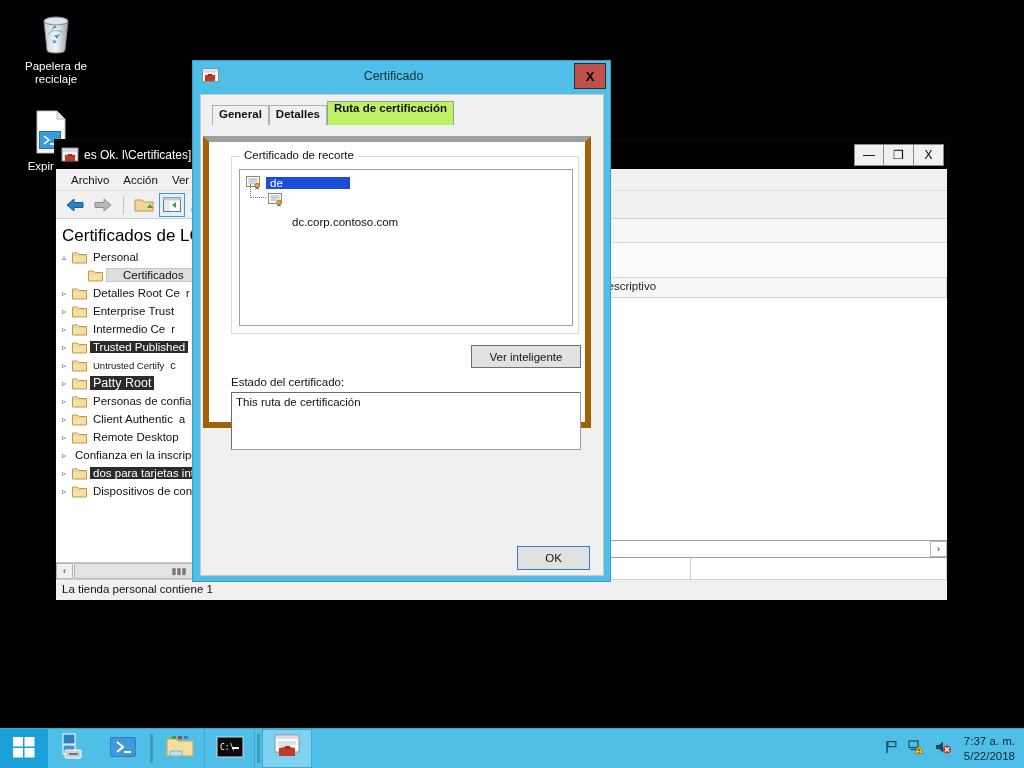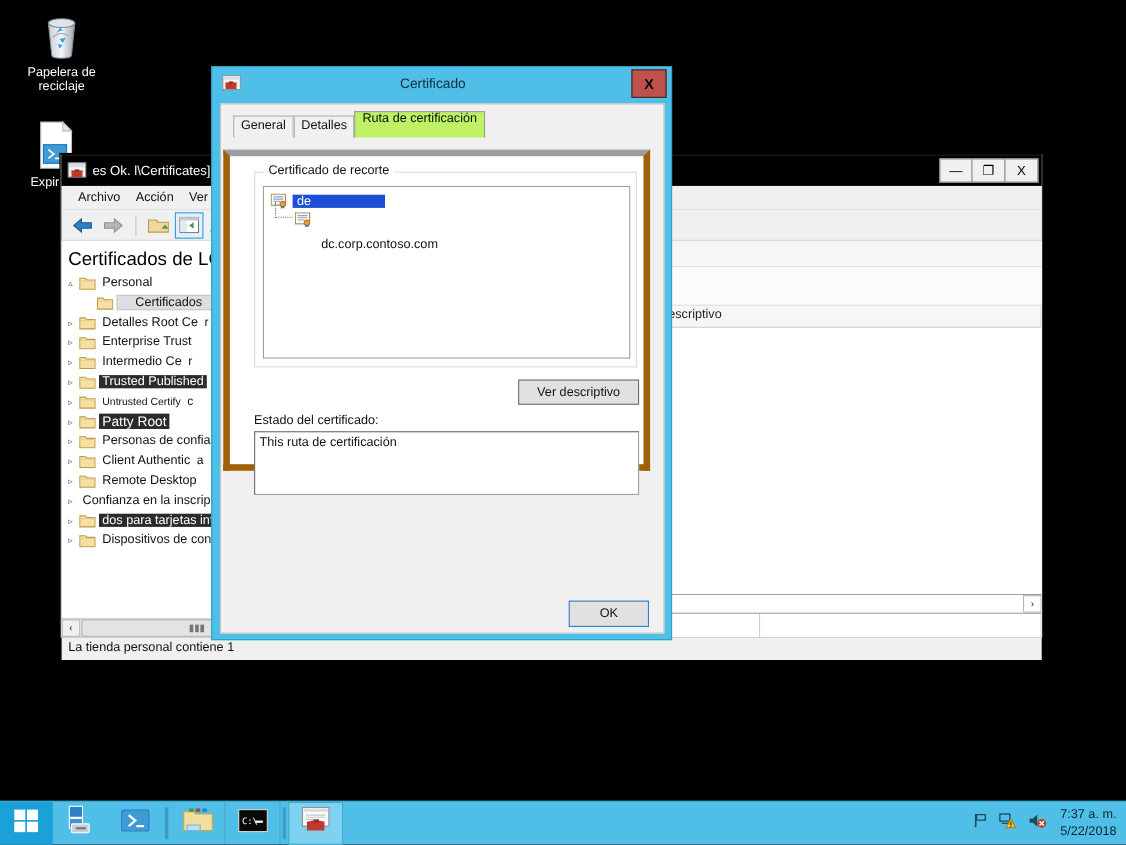--- a/index.html
+++ b/index.html
@@ -197,21 +197,21 @@
     position: absolute; left: 7px; top: 33px; width: 404px; height: 482px;
     background: #f0f0f0; border: 1px solid #c6c6c6;
   }
   .tabstrip {
     height: 22px; display: flex; align-items: flex-end; padding-left: 11px;
     position: relative; margin-top: 8px;
   }
   .tab {
     height: 20px; background: #f0f0f0; border: 1px solid #b0b0b0;
     border-bottom: none; font-size: 11.5px; color: #111;
-    padding: 2px 6px 0; cursor: pointer; position: relative; z-index: 1;
+    padding: 2px 6px 0; cursor: pointer; position: relative; z-index: 1; font-weight: bold;
   }
   .tab.active {
     background: #bef264; height: 24px; padding-top: 0; z-index: 3;
     border-color: #9e9e9e;
   }
   .tabpage {
     position: absolute; left: 2px; top: 41px; width: 388px; height: 292px;
     background: #ffffff; border: 6px solid #a16207; border-top-color: #9e9e9e;
   }
   .groupbox {
@@ -593,21 +593,21 @@
                 <path d="M2.5 3 h9 M2.5 5 h9 M2.5 7 h6" stroke="#8fa3c4"></path>
                 <circle cx="11" cy="9.5" r="2.4" fill="#e8a33d" stroke="#b6761d"></circle>
                 <path d="M10 11.5 l-1 2.2 l2 -0.9 l2 0.9 l-1 -2.2" fill="#2f6fb5"></path>
               </svg>
             </span>
             <span class="ctext">dc.corp.contoso.com</span>
           </div>
         </div>
       </div>
 
-      <div class="btn" id="btn-ver">Ver descriptivo</div>
+      <div class="btn" id="btn-ver">Ver inteligente</div>
 
       <div class="status-label">Estado del certificado:</div>
       <div class="status-box">This ruta de certificación</div>
     </div>
 
     <div class="btn" id="btn-ok">OK</div>
   </div>
 </div>
 
 <div id="taskbar">

